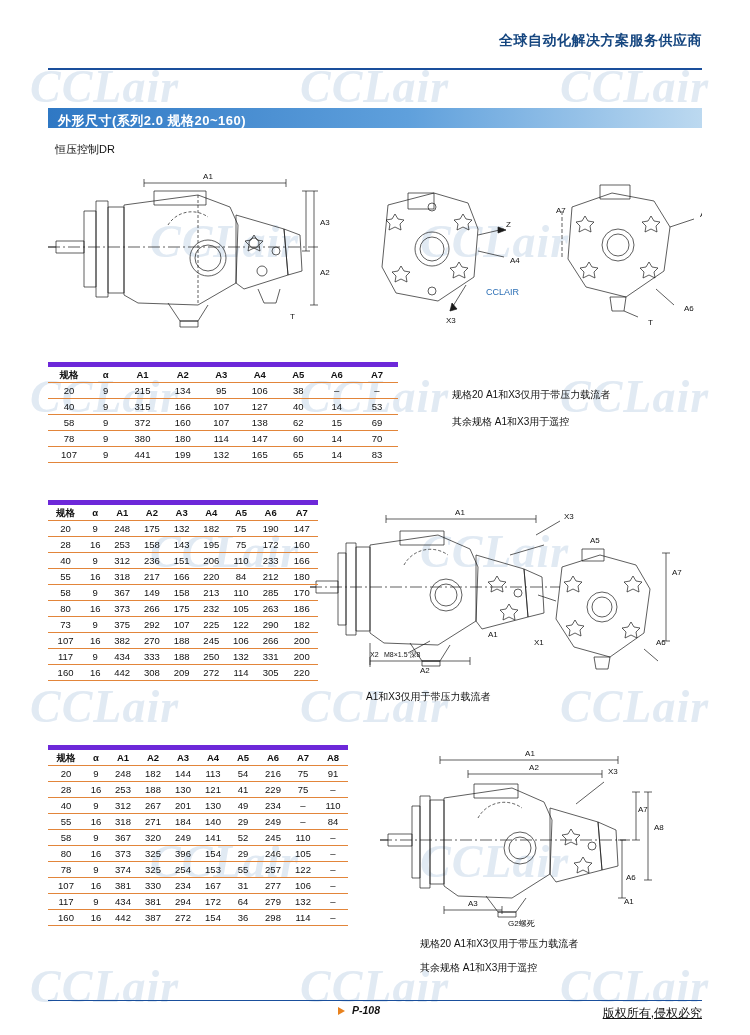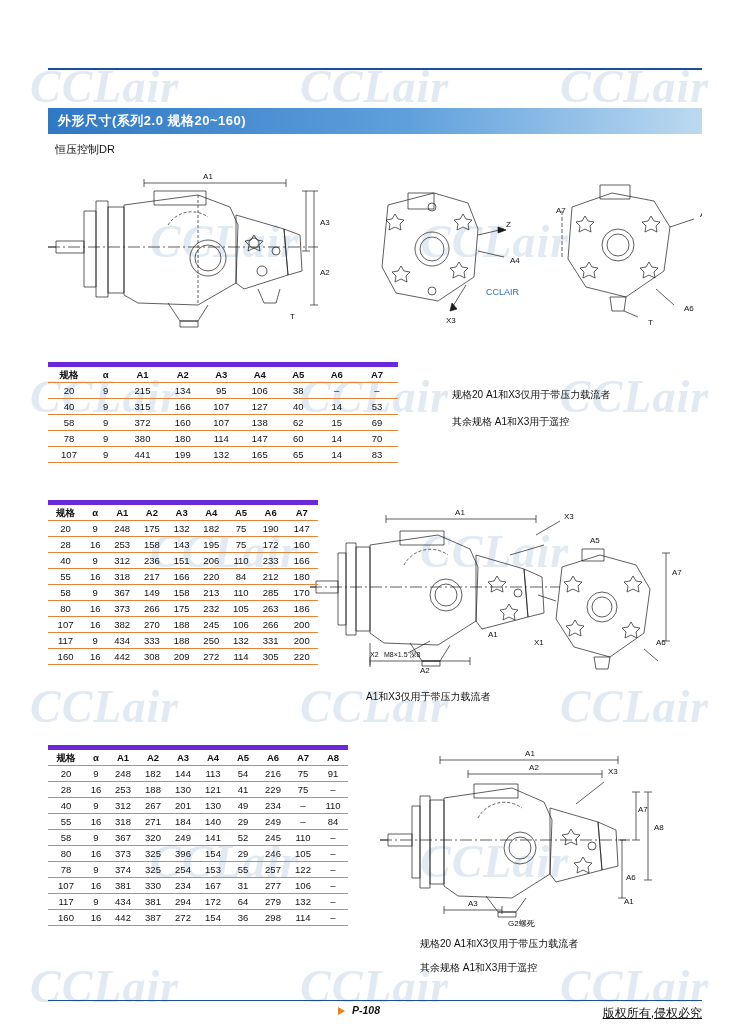--- a/index.html
+++ b/index.html
@@ -44,21 +44,21 @@
     position:absolute; right:48px; top:32px;
     font-size:14px; font-weight:bold; color:#14457f;
     letter-spacing:.5px;
   }
   .header-rule {
     position:absolute; left:48px; top:68px; width:654px; height:2px; background:#1a4f9c;
   }
 
   
   .sect-bar {
-    position:absolute; left:48px; top:108px; width:654px; height:26px;
+    position:absolute; left:48px; top:108px; width:654px; height:20px;
     background:linear-gradient(to right,#2f78c4 0%,#5fa0dc 55%,#bcd9f0 100%);
     z-index:4;
   }
   .sect-bar span {
     position:absolute; left:10px; top:4px; color:#fff; font-size:13px; font-weight:bold;
     letter-spacing:.5px;
   }
   .sub-title {
     position:absolute; left:55px; top:142px; font-size:11px; color:#111; z-index:4;
   }
@@ -131,20 +131,21 @@
     <div class="wm" style="left:300px;top:680px;font-size:46px;">CCLair</div>
     <div class="wm" style="left:560px;top:680px;font-size:46px;">CCLair</div>
     <div class="wm" style="left:150px;top:835px;font-size:46px;">CCLair</div>
     <div class="wm" style="left:420px;top:835px;font-size:46px;">CCLair</div>
     <div class="wm" style="left:30px;top:960px;font-size:46px;">CCLair</div>
     <div class="wm" style="left:300px;top:960px;font-size:46px;">CCLair</div>
     <div class="wm" style="left:560px;top:960px;font-size:46px;">CCLair</div>
   </div>
 
   <div class="header">
+    <div class="header-slogan">全球自动化解决方案服务供应商</div>
     <div class="header-rule"></div>
   </div>
 
   <div class="sect-bar">
     <span>外形尺寸(系列2.0 规格20~160)</span>
   </div>
   <div class="sub-title">恒压控制DR</div>
 
   <div class="dwg" style="left:48px;top:155px;width:654px;height:190px;">
     <svg width="654" height="190" viewBox="0 0 654 190">
@@ -390,20 +391,31 @@
           <td>16</td>
           <td>373</td>
           <td>266</td>
           <td>175</td>
           <td>232</td>
           <td>105</td>
           <td>263</td>
           <td>186</td>
       </tr>
       <tr>
+        <td>73</td>
+          <td>9</td>
+          <td>375</td>
+          <td>292</td>
+          <td>107</td>
+          <td>225</td>
+          <td>122</td>
+          <td>290</td>
+          <td>182</td>
+      </tr>
+      <tr>
         <td>107</td>
           <td>16</td>
           <td>382</td>
           <td>270</td>
           <td>188</td>
           <td>245</td>
           <td>106</td>
           <td>266</td>
           <td>200</td>
       </tr>

